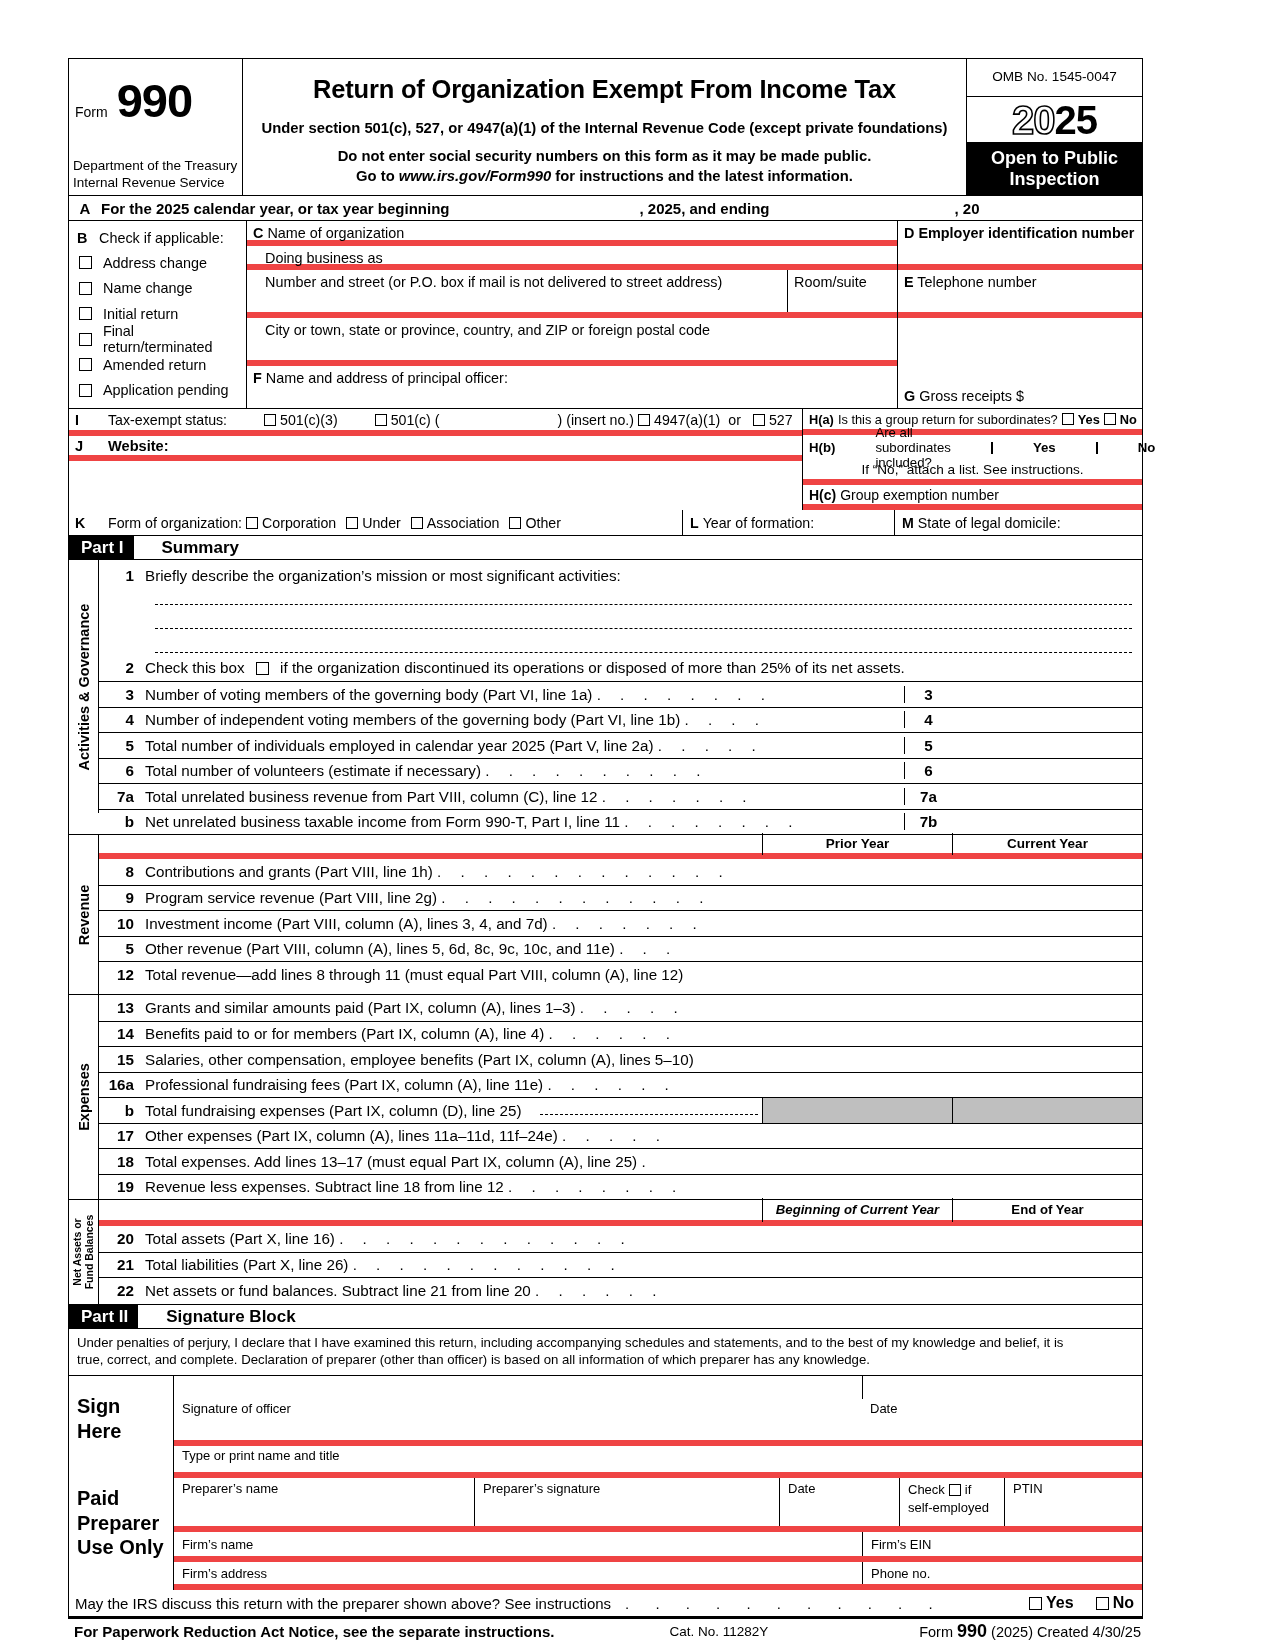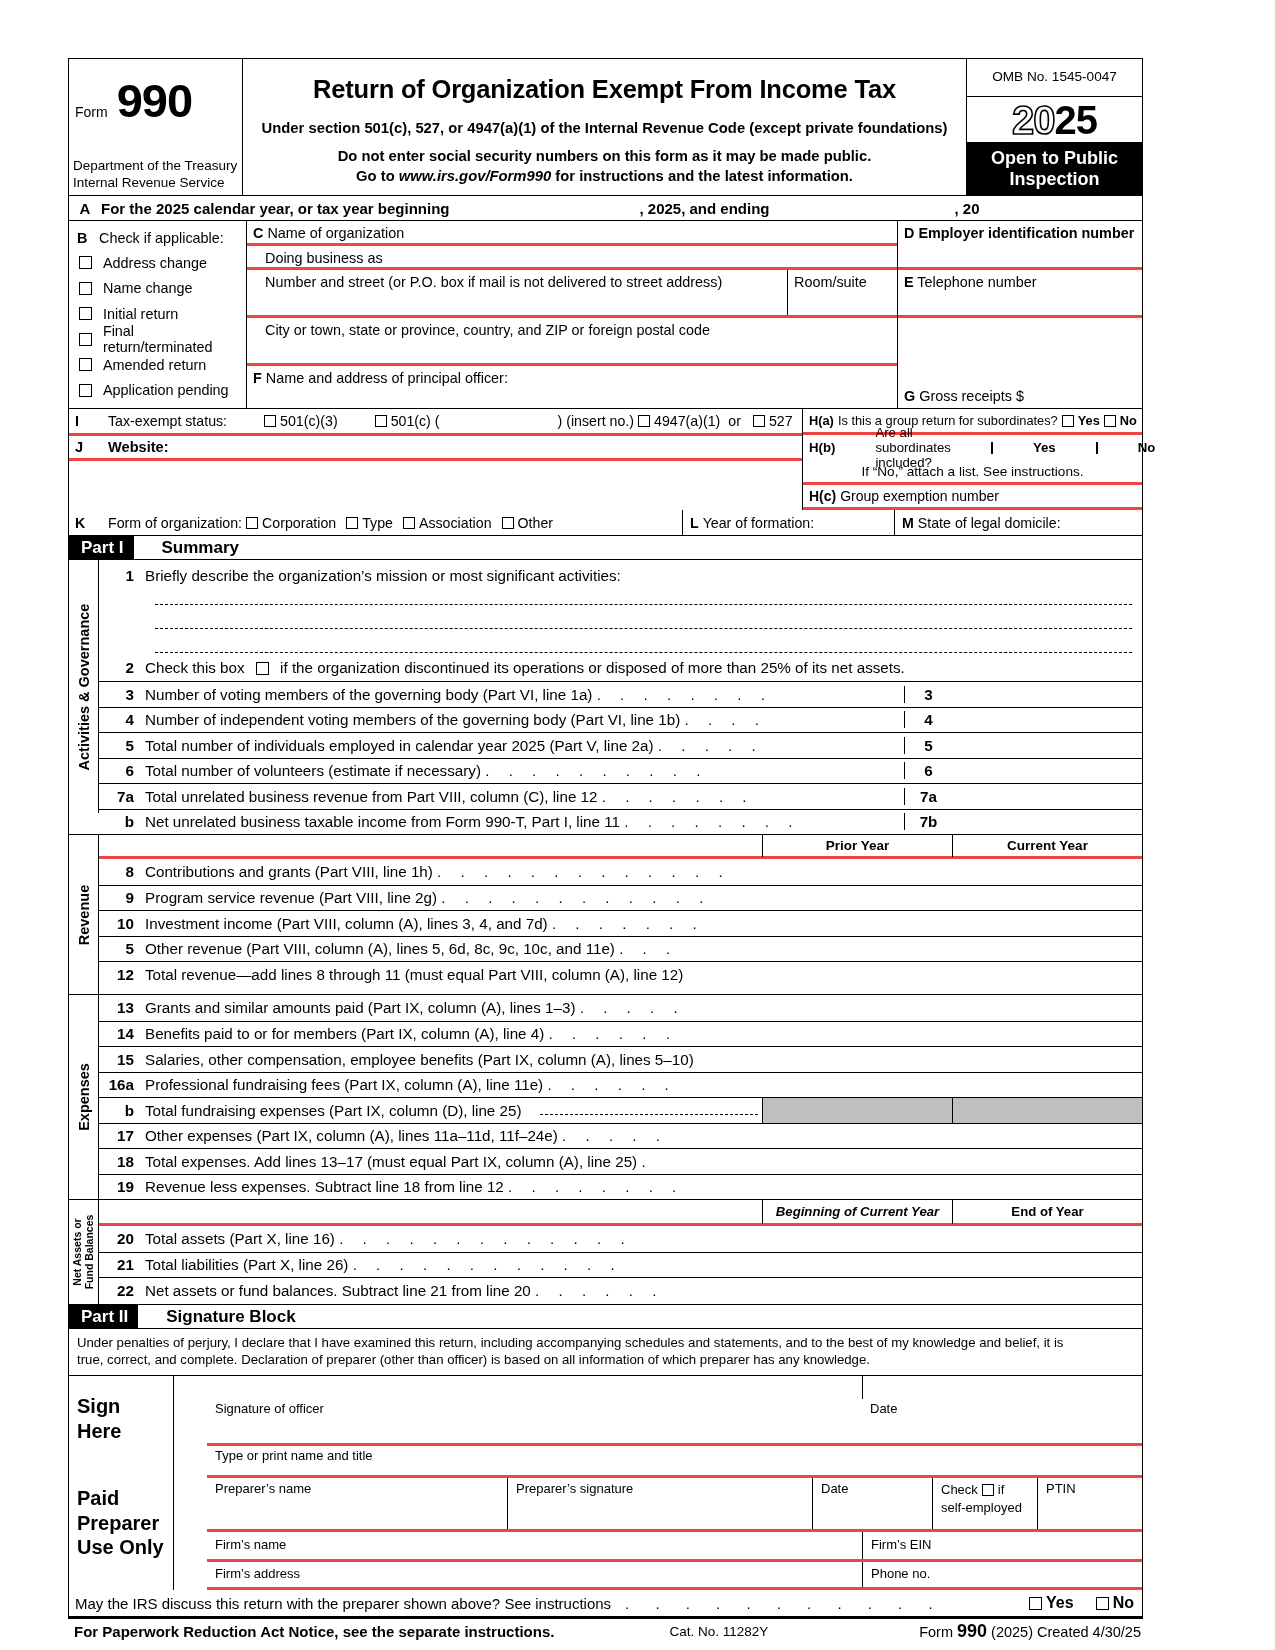--- a/index.html
+++ b/index.html
@@ -12,21 +12,21 @@
   }
   .page { position:absolute; left:68px; top:58px; width:1075px; }
 
   
   .b  { font-weight:bold; }
   .bi { font-weight:bold; font-style:italic; }
   .row { display:flex; }
   .grow { flex:1 1 auto; }
   .bb  { border-bottom:1.6px solid #000; }
   .btt { border-top:1px solid #000; }
-  .bbt { border-bottom:3px solid #ef4444; }
+  .bbt { border-bottom:6px solid #ef4444; }
   .blt { border-left:1px solid #000; }
 
   
   .cb {
     display:inline-block; width:13px; height:13px;
     border:1.4px solid #000; background:#fff;
     vertical-align:-2px; margin:0 4px;
   }
   .cb.sm { width:12px; height:12px; }
 
@@ -97,21 +97,21 @@
 
   .numcol { width:48px; border-left:1.6px solid #000; text-align:center; font-weight:bold; flex:none;}
   .valcol { width:190px; border-left:1.6px solid #000; flex:none; }
 
   .dashline { border-bottom:1.6px dashed #000; height:0; }
 
   
   .perj { font-size:13.2px; line-height:1.3; padding:5px 8px 7px 8px;
           border-left:1.6px solid #000; border-right:1.6px solid #000; }
 
-  .sigwrap { border:1.6px solid #000; border-top:1.6px solid #000; display:flex;gap:33px; }
+  .sigwrap { border:1.6px solid #000; border-top:1.6px solid #000; display:flex; }
   .signhere { width:105px; border-right:1.6px solid #000; font-size:20px; font-weight:bold;
               padding:18px 0 0 8px; line-height:1.25; }
   .paidlbl  { width:105px; border-right:1.6px solid #000; font-size:20px; font-weight:bold;
               padding:8px 0 0 8px; line-height:1.22; }
   .sm { font-size:13px; }
 
   .footer { display:flex; align-items:center; font-size:15px;
             border-left:1.6px solid #000; border-right:1.6px solid #000;
             border-bottom:1.6px solid #000; height:27px; padding-left:6px;}
   .lastline { display:flex; align-items:center; font-size:14.6px; height:26px;
@@ -289,21 +289,21 @@
       </div>
     </div>
   </div>
 
   <div class="row" style="border-left:1.6px solid #000;border-right:1.6px solid #000;height:25px;align-items:center;font-size:14.2px;padding-left:6px;">
     <span class="b" style="width:33px;">K</span>
     <span>Form of organization:</span>
     <span class="cb sm"></span>
     <span>Corporation</span>
     <span class="cb sm" style="margin-left:10px;"></span>
-    <span>Type</span>
+    <span>Under</span>
     <span class="cb sm" style="margin-left:10px;"></span>
     <span>Association</span>
     <span class="cb sm" style="margin-left:10px;"></span>
     <span>Other</span>
 
     <span style="flex:1 1 auto;"></span>
     <span class="blt" style="width:212px;height:25px;display:flex;align-items:center;padding-left:7px;">
       <span class="b">L</span>
       <span style="margin-left:4px;">Year of formation:</span>
     </span>

